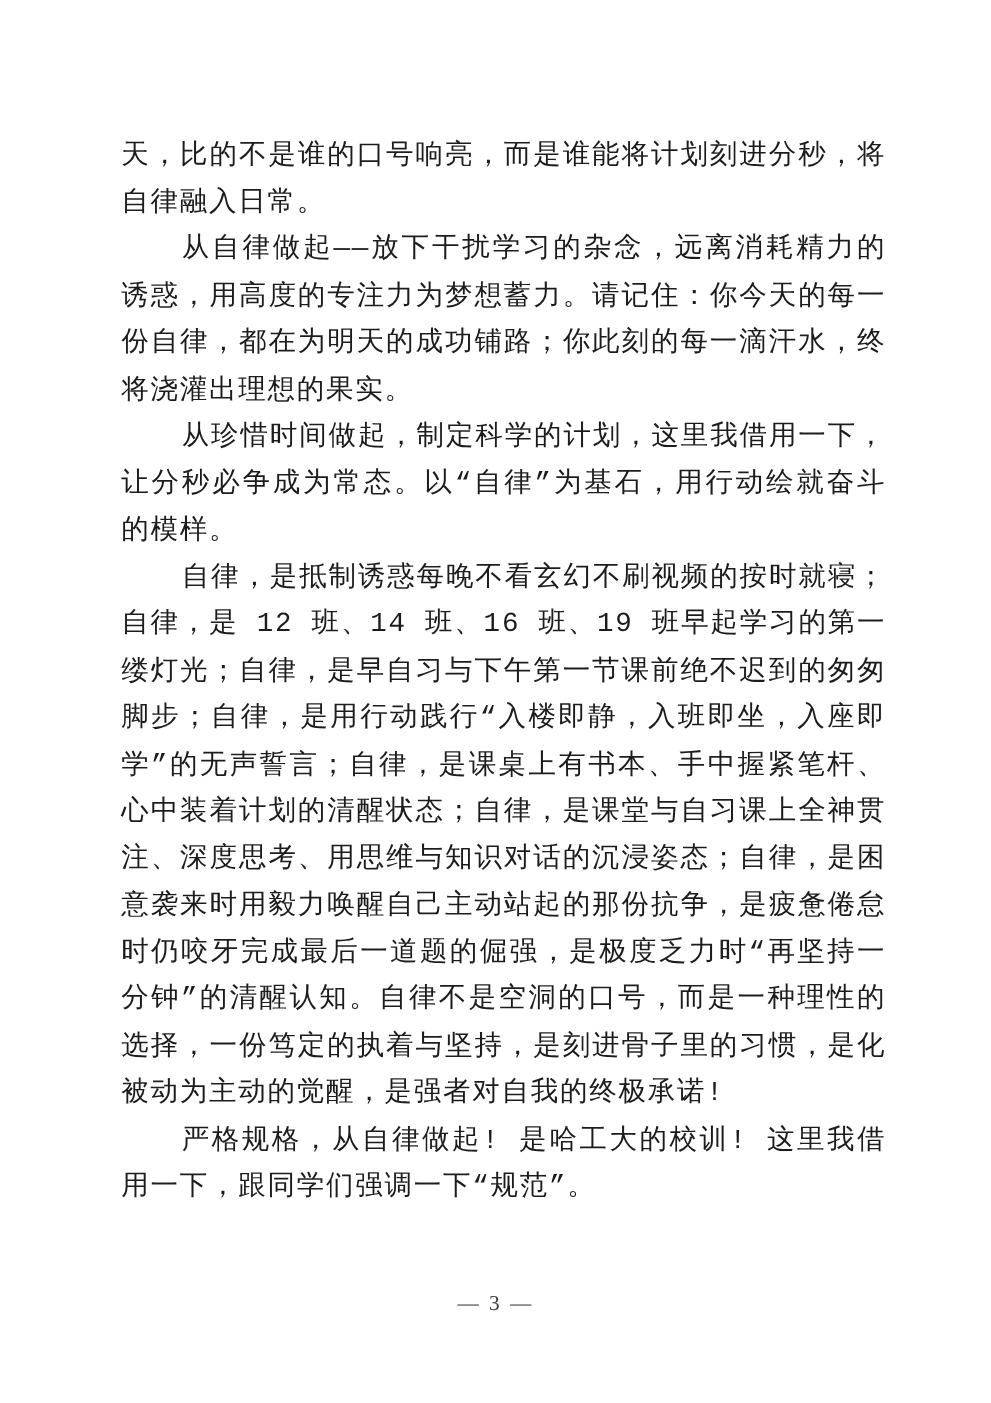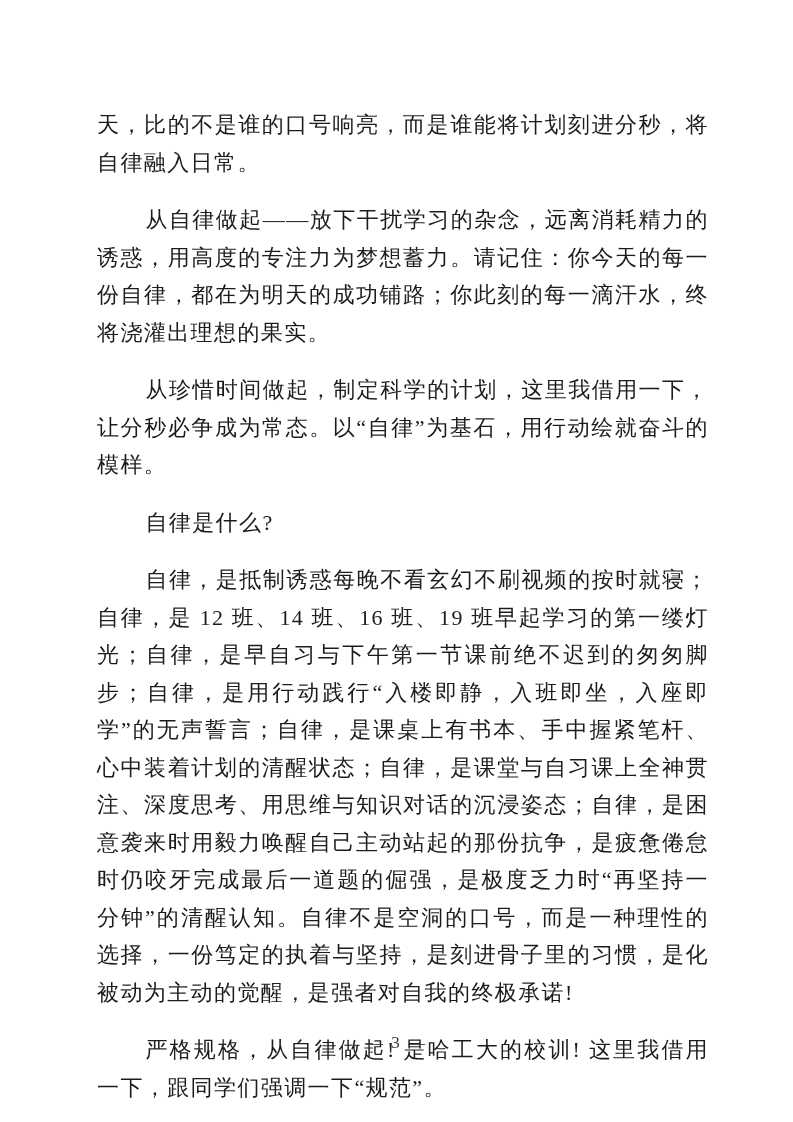--- a/index.html
+++ b/index.html
@@ -23,24 +23,24 @@
     width: 612px;
     font-size: 22px;
     line-height: 37.5px;
     letter-spacing: 1.4px;
     text-align: justify;
     text-justify: inter-character;
   }
   .body-text p {
     margin: 0;
     padding: 0;
+    font-family: Liberation Mono, monospace;
   }
   .body-text p.indent {
     text-indent: 2.2em;
-    margin-top: 20px;
   }
   .page-number {
     position: absolute;
     top: 1033px;
     left: 0;
     width: 100%;
     text-align: center;
     font-size: 17px;
     letter-spacing: 2px;
     color: #3a3a3a;
@@ -48,20 +48,19 @@
 </style>
 </head>
 <body>
 
 <div class="page">
 
   <div class="body-text">
     <p>天，比的不是谁的口号响亮，而是谁能将计划刻进分秒，将自律融入日常。</p>
     <p class="indent">从自律做起——放下干扰学习的杂念，远离消耗精力的诱惑，用高度的专注力为梦想蓄力。请记住：你今天的每一份自律，都在为明天的成功铺路；你此刻的每一滴汗水，终将浇灌出理想的果实。</p>
     <p class="indent">从珍惜时间做起，制定科学的计划，这里我借用一下，让分秒必争成为常态。以“自律”为基石，用行动绘就奋斗的模样。</p>
-    <p class="indent">自律是什么?</p>
     <p class="indent">自律，是抵制诱惑每晚不看玄幻不刷视频的按时就寝；自律，是 12 班、14 班、16 班、19 班早起学习的第一缕灯光；自律，是早自习与下午第一节课前绝不迟到的匆匆脚步；自律，是用行动践行“入楼即静，入班即坐，入座即学”的无声誓言；自律，是课桌上有书本、手中握紧笔杆、心中装着计划的清醒状态；自律，是课堂与自习课上全神贯注、深度思考、用思维与知识对话的沉浸姿态；自律，是困意袭来时用毅力唤醒自己主动站起的那份抗争，是疲惫倦怠时仍咬牙完成最后一道题的倔强，是极度乏力时“再坚持一分钟”的清醒认知。自律不是空洞的口号，而是一种理性的选择，一份笃定的执着与坚持，是刻进骨子里的习惯，是化被动为主动的觉醒，是强者对自我的终极承诺!</p>
     <p class="indent">严格规格，从自律做起! 是哈工大的校训! 这里我借用一下，跟同学们强调一下“规范”。</p>
   </div>
 
   <div class="page-number">— 3 —</div>
 
 </div>
 
 </body></html>

